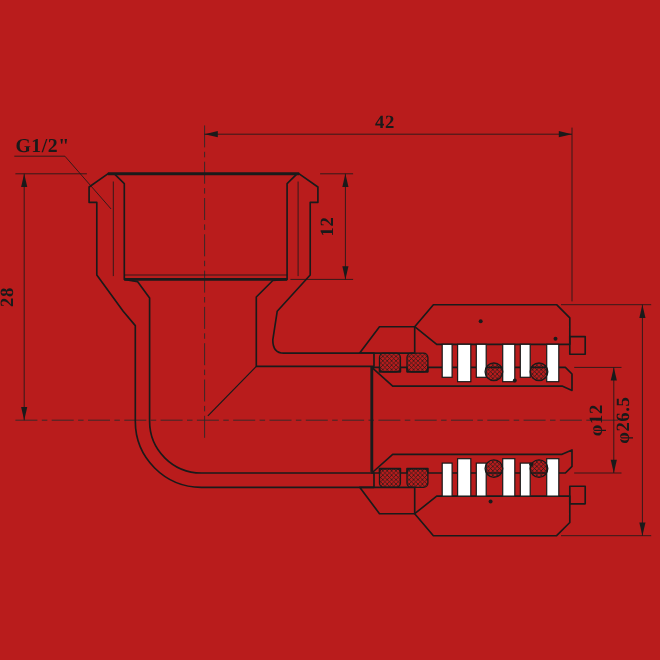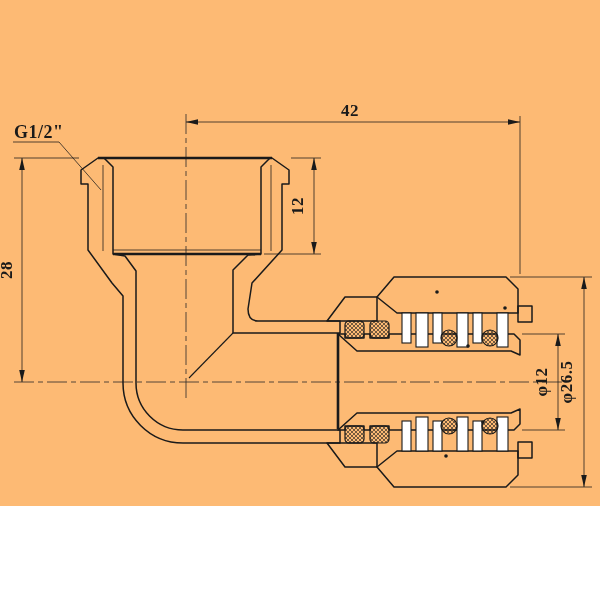--- a/index.html
+++ b/index.html
@@ -1,17 +1,17 @@
 <!DOCTYPE html>
 <html><head>
 <meta charset="utf-8">
 <style>
   html,body{margin:0;padding:0;background:#ffffff;}
   .canvas{
-    position:relative;width:600px;height:506px;background:#fdba74;
+    position:relative;width:600px;height:600px;background:#b91c1c;
     font-family:"Liberation Serif","DejaVu Serif",serif;
   }
   svg{display:block;}
   text{fill:#1a1a1a;}
   .dim-text{font-size:17px;font-weight:600;letter-spacing:0.5px;}
   .thread-text{font-size:18px;font-weight:700;letter-spacing:0.5px;}
   .outline{stroke:#1a1a1a;stroke-width:1.5;fill:none;stroke-linejoin:round;}
   .thin{stroke:#1a1a1a;stroke-width:0.75;fill:none;}
   .heavy{stroke:#1a1a1a;stroke-width:2.6;fill:none;}
   .center{stroke:#2a2a2a;stroke-width:0.8;fill:none;stroke-dasharray:20 4 5 4;}

